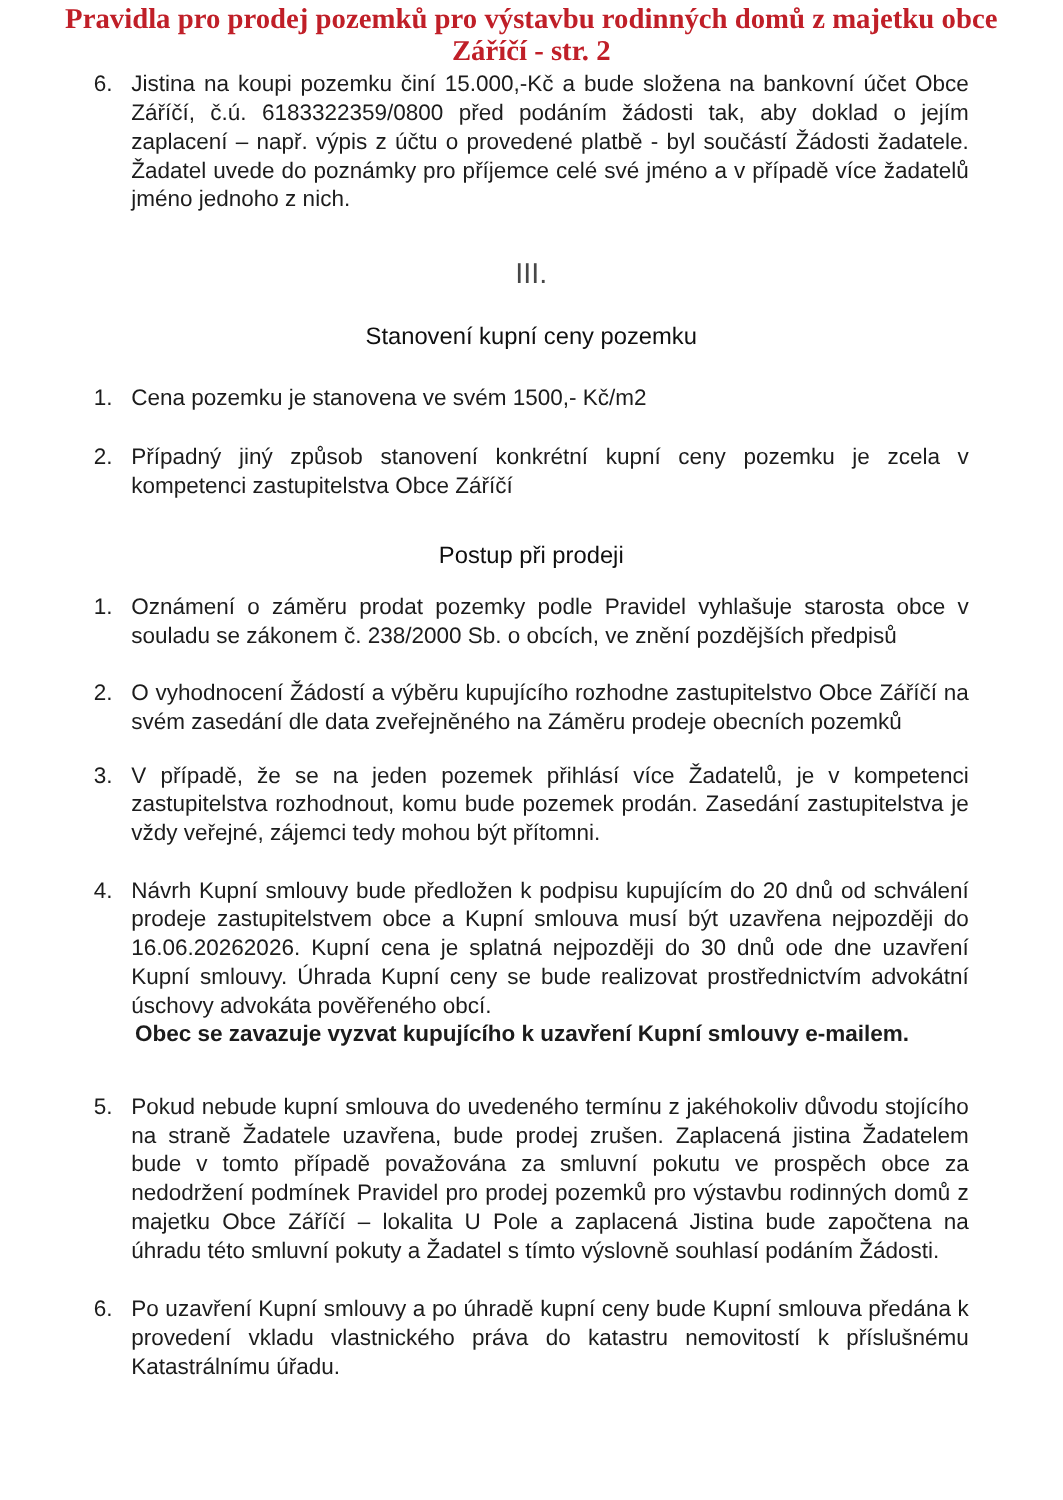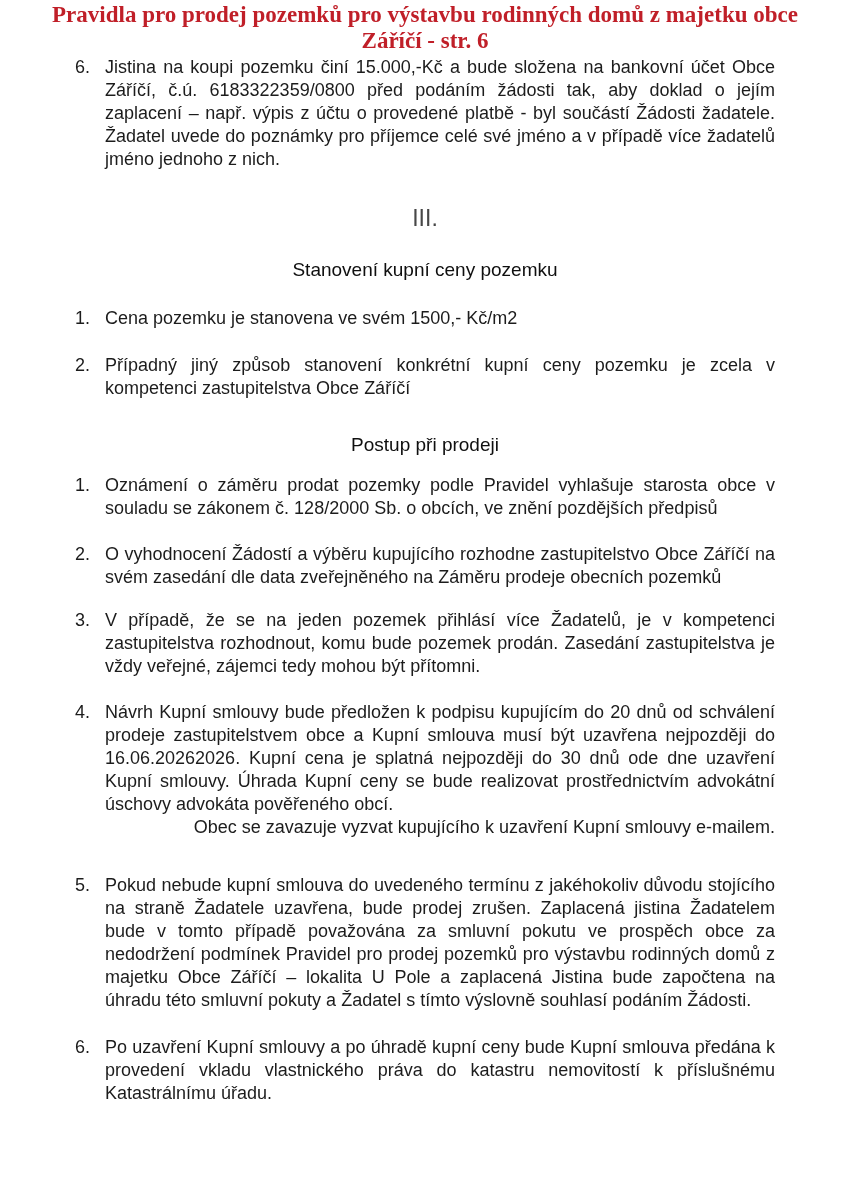--- a/index.html
+++ b/index.html
@@ -49,41 +49,42 @@
   }
   .item .txt {
     flex: 1;
     text-align: justify;
   }
   .item .txt p {
     margin: 0;
     text-align: justify;
   }
   .item .txt p.extra-line {
-    text-align: right;
+    text-align: left;
     padding-left: 3px;
+    font-weight: bold;
   }
   .mt-36 { margin-top: 36px; }
   .mt-35 { margin-top: 35px; }
   .mt-28 { margin-top: 28px; }
   .mt-26 { margin-top: 26px; }
   .mt-24 { margin-top: 24px; }
   .mt-23 { margin-top: 23px; }
   .mt-20 { margin-top: 20px; }
   .mt-19 { margin-top: 33px; }
   .mt-18 { margin-top: 18px; }
 </style>
 </head>
 <body>
 
 <div class="page">
 
   <h1 class="doc-title" style="color: rgb(192, 31, 40);">
     <span>Pravidla pro prodej pozemků pro výstavbu rodinných domů z majetku obce</span><br>
-    <span>Záříčí - str. 6</span>
+    <span>Záříčí - str. 2</span>
   </h1>
 
   <div class="item">
     <span class="num">6.</span>
     <div class="txt">Jistina na koupi pozemku činí 15.000,-Kč a bude složena na bankovní účet Obce Záříčí, č.ú. 6183322359/0800 před podáním žádosti tak, aby doklad o jejím zaplacení – např. výpis z účtu o provedené platbě - byl součástí Žádosti žadatele. Žadatel uvede do poznámky pro příjemce celé své jméno a v případě více žadatelů jméno jednoho z nich.</div>
   </div>
 
   <div class="roman-numeral mt-36">III.</div>
 
   <div class="section-heading mt-28">Stanovení kupní ceny pozemku</div>
@@ -96,21 +97,21 @@
   <div class="item mt-24">
     <span class="num">2.</span>
     <div class="txt">Případný jiný způsob stanovení konkrétní kupní ceny pozemku je zcela v kompetenci zastupitelstva Obce Záříčí</div>
   </div>
 
 
   <div class="section-heading mt-19">Postup při prodeji</div>
 
   <div class="item mt-18">
     <span class="num">1.</span>
-    <div class="txt">Oznámení o záměru prodat pozemky podle Pravidel vyhlašuje starosta obce v souladu se zákonem č. 128/2000 Sb. o obcích, ve znění pozdějších předpisů</div>
+    <div class="txt">Oznámení o záměru prodat pozemky podle Pravidel vyhlašuje starosta obce v souladu se zákonem č. 238/2000 Sb. o obcích, ve znění pozdějších předpisů</div>
   </div>
 
   <div class="item mt-23">
     <span class="num">2.</span>
     <div class="txt">O vyhodnocení Žádostí a výběru kupujícího rozhodne zastupitelstvo Obce Záříčí na svém zasedání dle data zveřejněného na Záměru prodeje obecních pozemků</div>
   </div>
 
   <div class="item mt-20">
     <span class="num">3.</span>
     <div class="txt">V případě, že se na jeden pozemek přihlásí více Žadatelů, je v kompetenci zastupitelstva rozhodnout, komu bude pozemek prodán. Zasedání zastupitelstva je vždy veřejné, zájemci tedy mohou být přítomni.</div>

